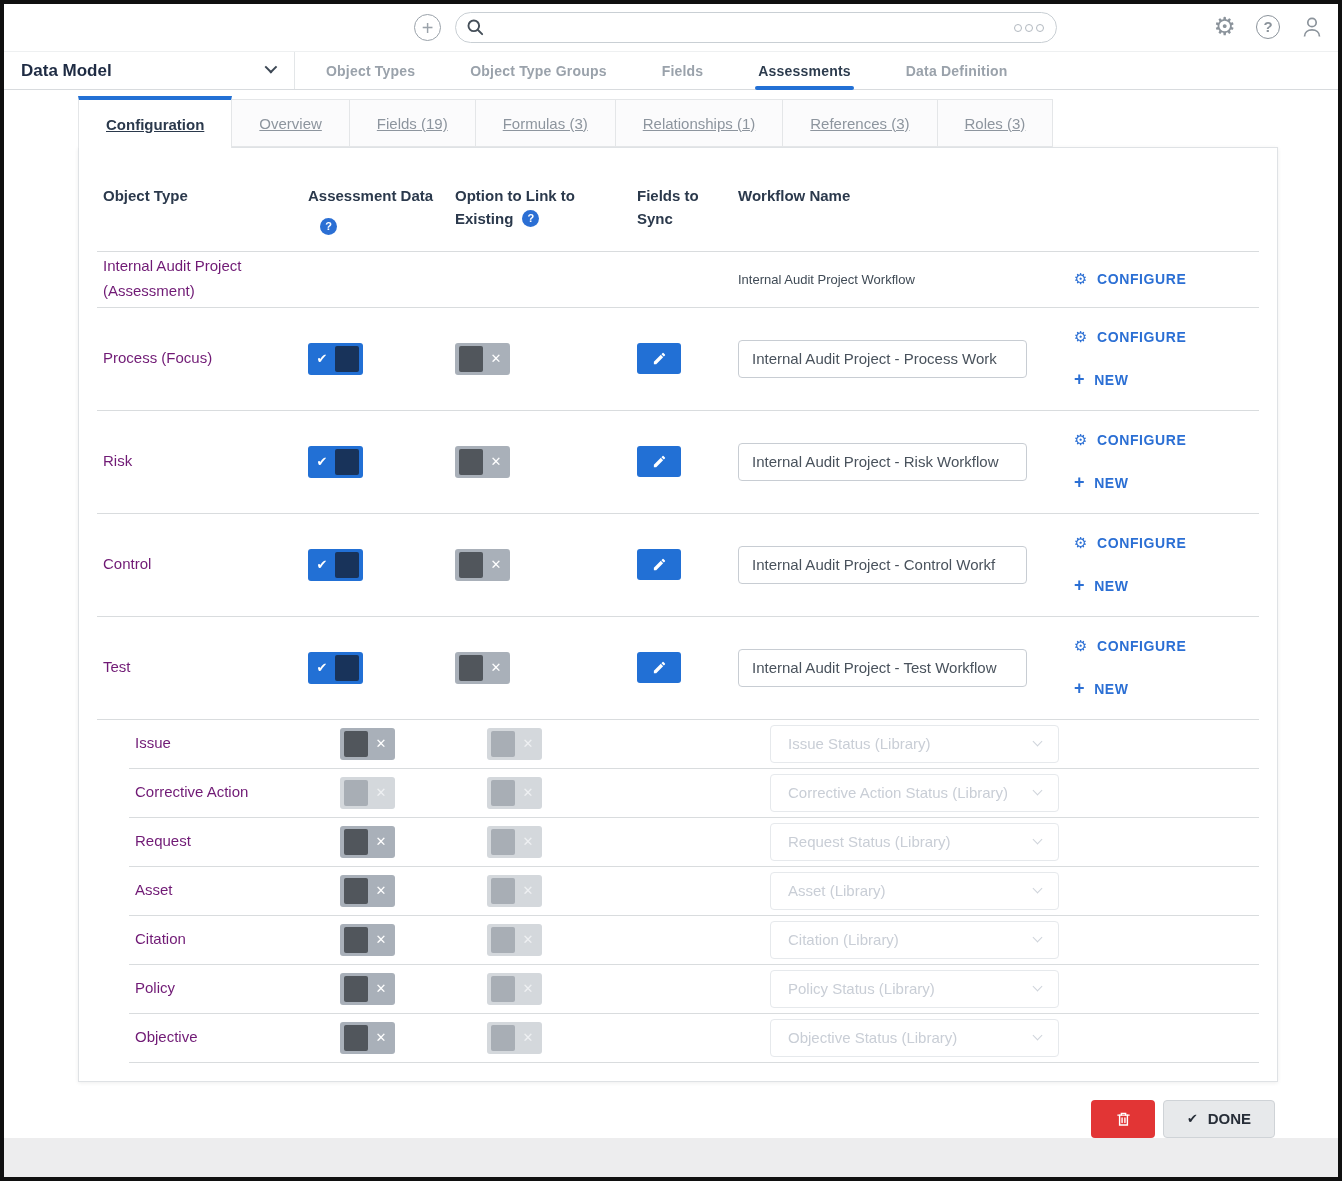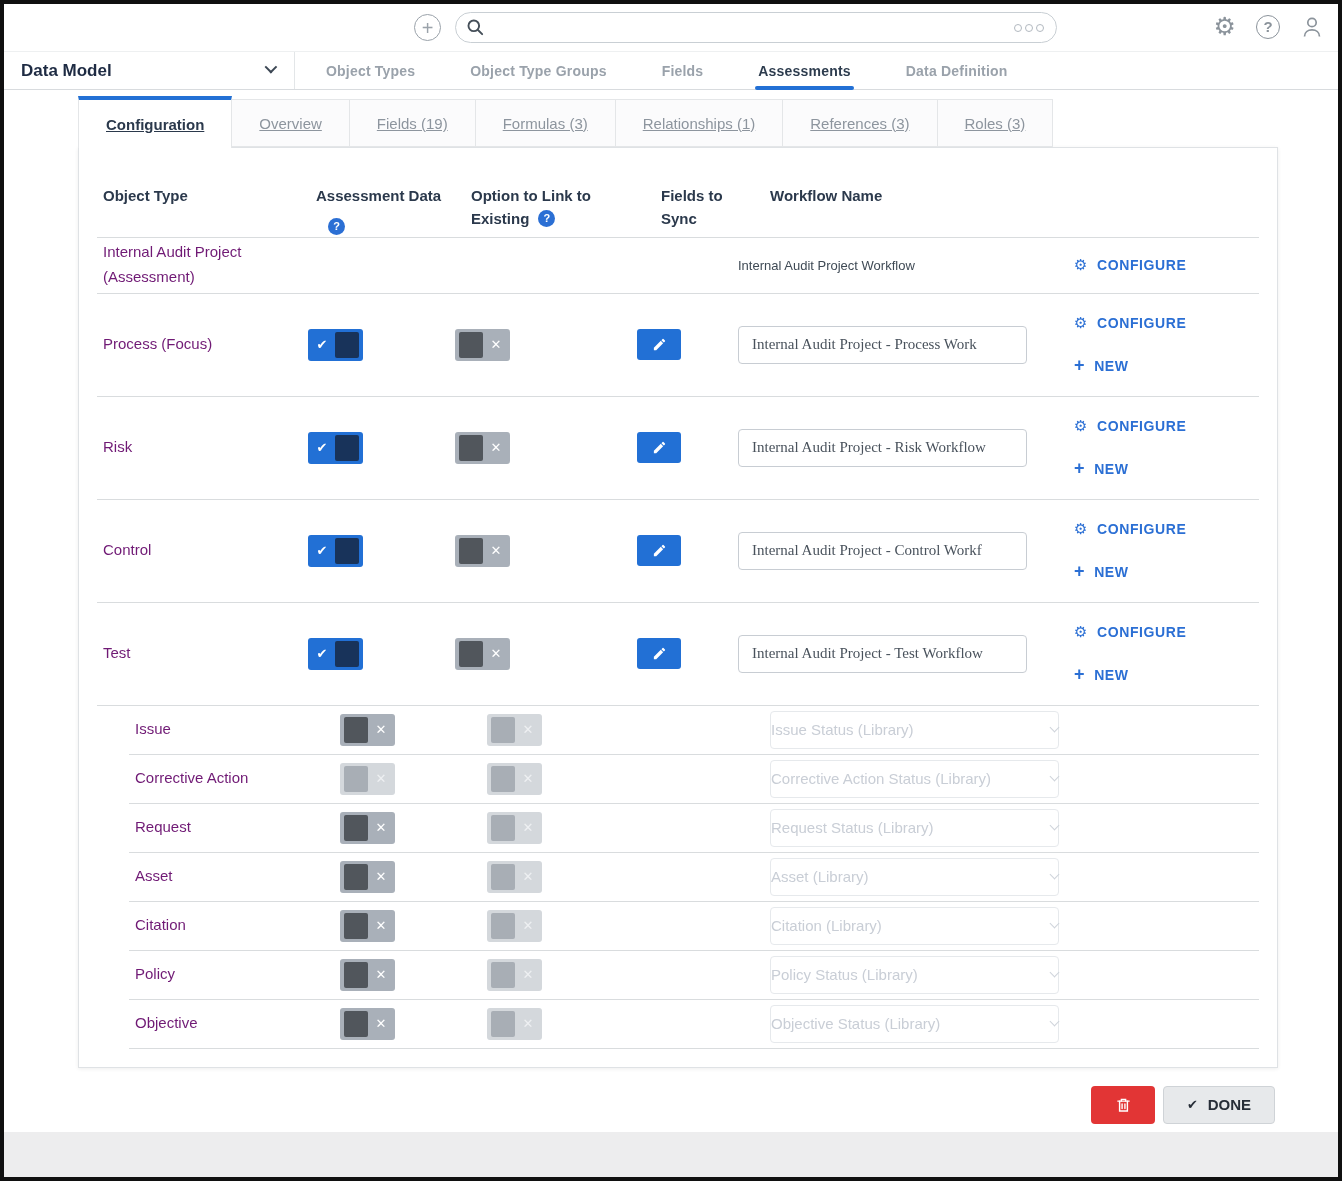--- a/index.html
+++ b/index.html
@@ -32,21 +32,21 @@
   
   .main { flex:1; background:#fff; }
   .subtabs { display:flex; align-items:flex-end; margin:6px 0 0 74px; position:relative; z-index:2; }
   .subtab { height:48px; padding:0 27px; display:flex; align-items:center; font-size:15px; color:#8d959e; background:#fbfbfc; border:1px solid #e4e6e8; border-left:none; cursor:pointer;text-decoration:underline; }
   .subtab:first-child { border-left:1px solid #e4e6e8; }
   .subtab.active { height:52px; background:#fff; border-top:4px solid #2270d5; border-bottom:none; margin-bottom:-1px; color:#2b394c; font-weight:700; }
 
   .card { width:1200px; margin-left:74px; background:#fff; border:1px solid #dfe2e5; box-shadow:0 1px 4px rgba(0,0,0,.07); padding:0 18px 18px 18px; position:relative; z-index:1; }
 
   .grid-cols { display:grid; grid-template-columns:205px 147px 182px 101px 312px 1fr; }
-  .thead { padding-top:36px; border-bottom:1px solid #d9dcde; color:#2b394c; font-size:15px; font-weight:700; line-height:1.55;gap:8px; }
+  .thead { padding-top:36px; padding-bottom:14px; border-bottom:1px solid #d9dcde; color:#2b394c; font-size:15px; font-weight:700; line-height:1.55; }
   .hcell { padding-left:6px; }
   .hlabel { display:block; }
   .help-row { margin:6px 0 0 12px; }
   .hline2 { display:flex; align-items:center; gap:9px; }
   .help { display:inline-flex; width:17px; height:17px; border-radius:50%; background:#2b6fd4; color:#fff; font-size:11px; font-weight:700; align-items:center; justify-content:center; cursor:pointer; flex:none; }
 
   .row { align-items:center; border-bottom:1px solid #d9dcde; }
   .row.first { height:56px; }
   .row.tall  { height:103px; }
   .row.short { height:49px;margin-left:32px; }
@@ -61,22 +61,22 @@
   .toggle.on .knob { background:#18335a; }
   .toggle.off { background:#a9b0b9; }
   .toggle.off .knob { background:#51565c; }
   .toggle.off-disabled { background:#d4d8dc; cursor:default; }
   .toggle.off-disabled .knob { background:#a8aeb5; }
   .toggle.off-disabled .glyph { color:#eef0f2; }
 
   .sync-btn { width:44px; height:31px; background:#2270d5; border:none; border-radius:3px; display:flex; align-items:center; justify-content:center; cursor:pointer; }
 
   .wf-text { font-size:13px; color:#3f4a55; }
-  .wf-input { width:289px; height:38px; border:1px solid #c8cdd3; border-radius:4px; padding:0 13px; font-size:15px; color:#49525c; font-family:Liberation Serif, serif; outline:none; background:#fff; }
-  .wf-select { width:289px; height:38px; border:1px solid #e6e9ec; border-radius:4px; display:flex; align-items:center; justify-content:space-between; padding:0 0; font-size:15px; color:#c9ced6; background:#fff; }
+  .wf-input { width:289px; height:38px; border:1px solid #c8cdd3; border-radius:4px; padding:0 13px; font-size:15px; color:#49525c; font-family:Liberation Sans, sans-serif; outline:none; background:#fff; }
+  .wf-select { width:289px; height:38px; border:1px solid #e6e9ec; border-radius:4px; display:flex; align-items:center; justify-content:space-between; padding:0 17px; font-size:15px; color:#c9ced6; background:#fff; }
   .sel-chev { width:7px; height:7px; border-right:1.8px solid #cfd4db; border-bottom:1.8px solid #cfd4db; transform:rotate(45deg); margin-top:-4px; }
 
   .actions { display:flex; flex-direction:column; justify-content:center; gap:27px; padding-left:30px; align-items:flex-start; }
   .action-link { display:flex; align-items:center; gap:9px; color:#2b6fd4; font-size:14px; font-weight:700; letter-spacing:.6px; cursor:pointer; white-space:nowrap; }
   .action-link .agear { font-size:15px; line-height:1; font-family:"DejaVu Sans",sans-serif; }
   .action-link .aplus { font-size:18px; font-weight:700; line-height:1; margin-top:-2px; }
 
   
   .footer-actions { display:flex; justify-content:flex-end; gap:8px; margin:18px 63px 0 0; }
   .trash-btn { width:64px; height:38px; background:#e23535; border:none; border-radius:4px; display:flex; align-items:center; justify-content:center; cursor:pointer; }

